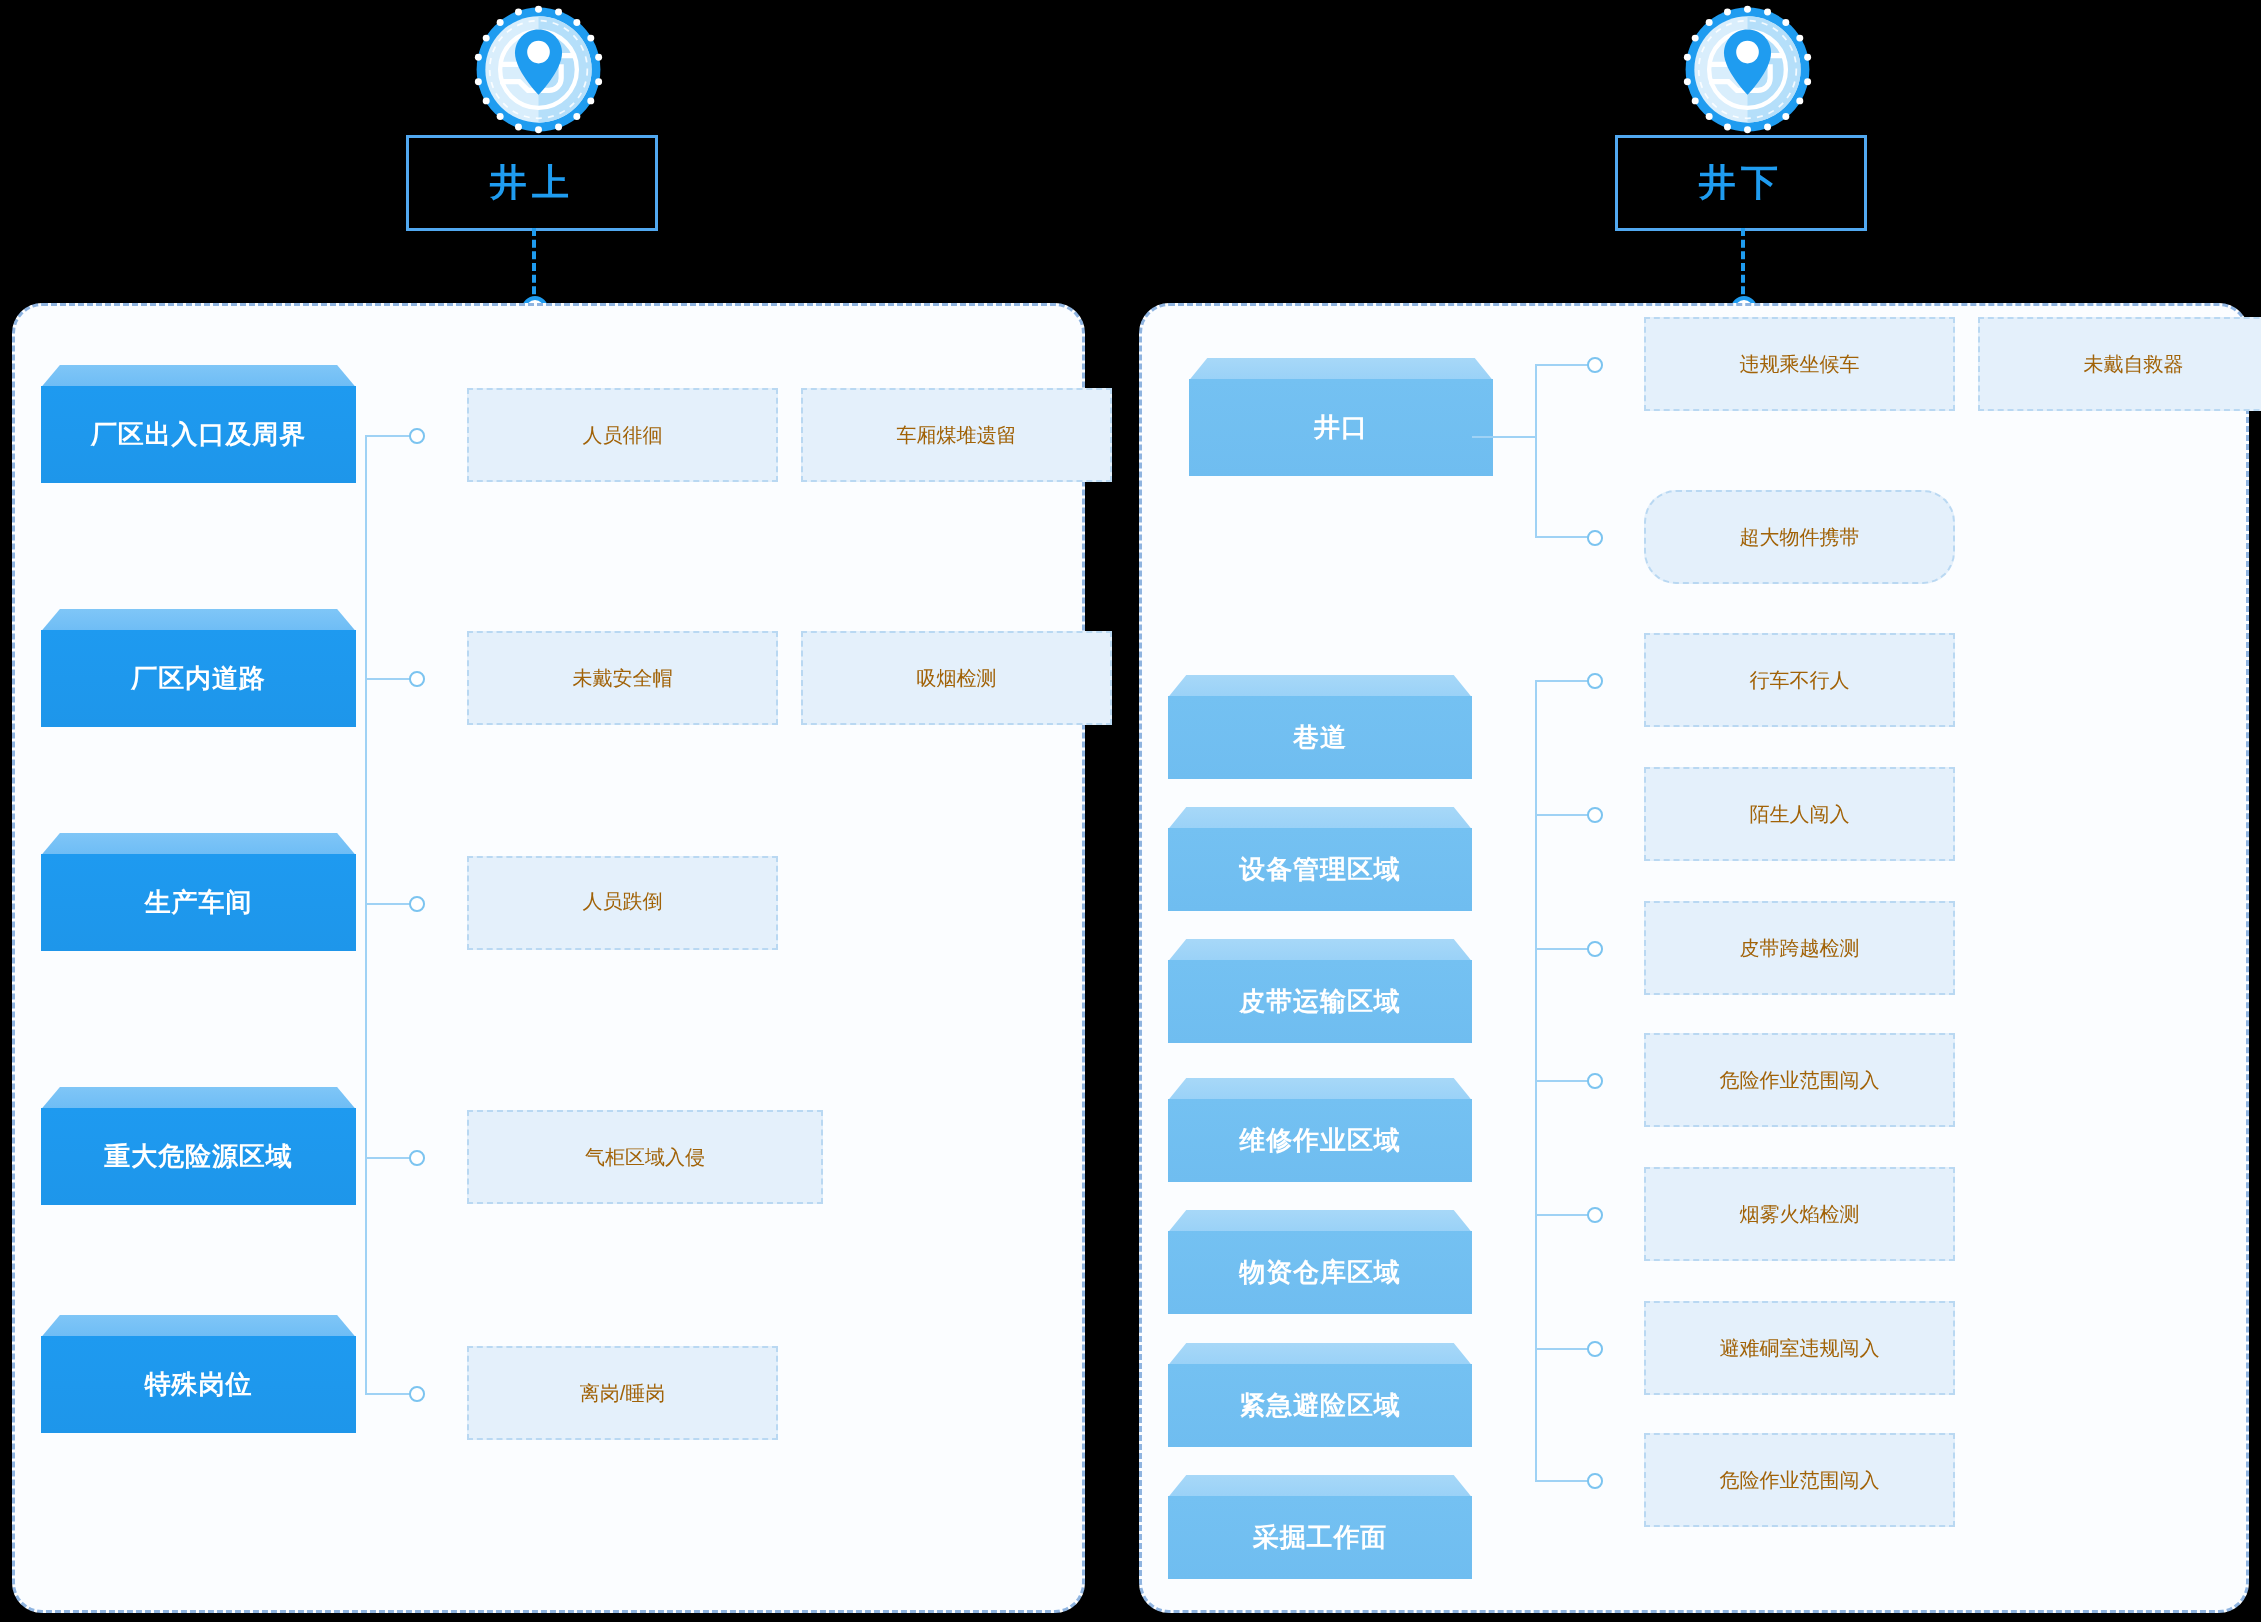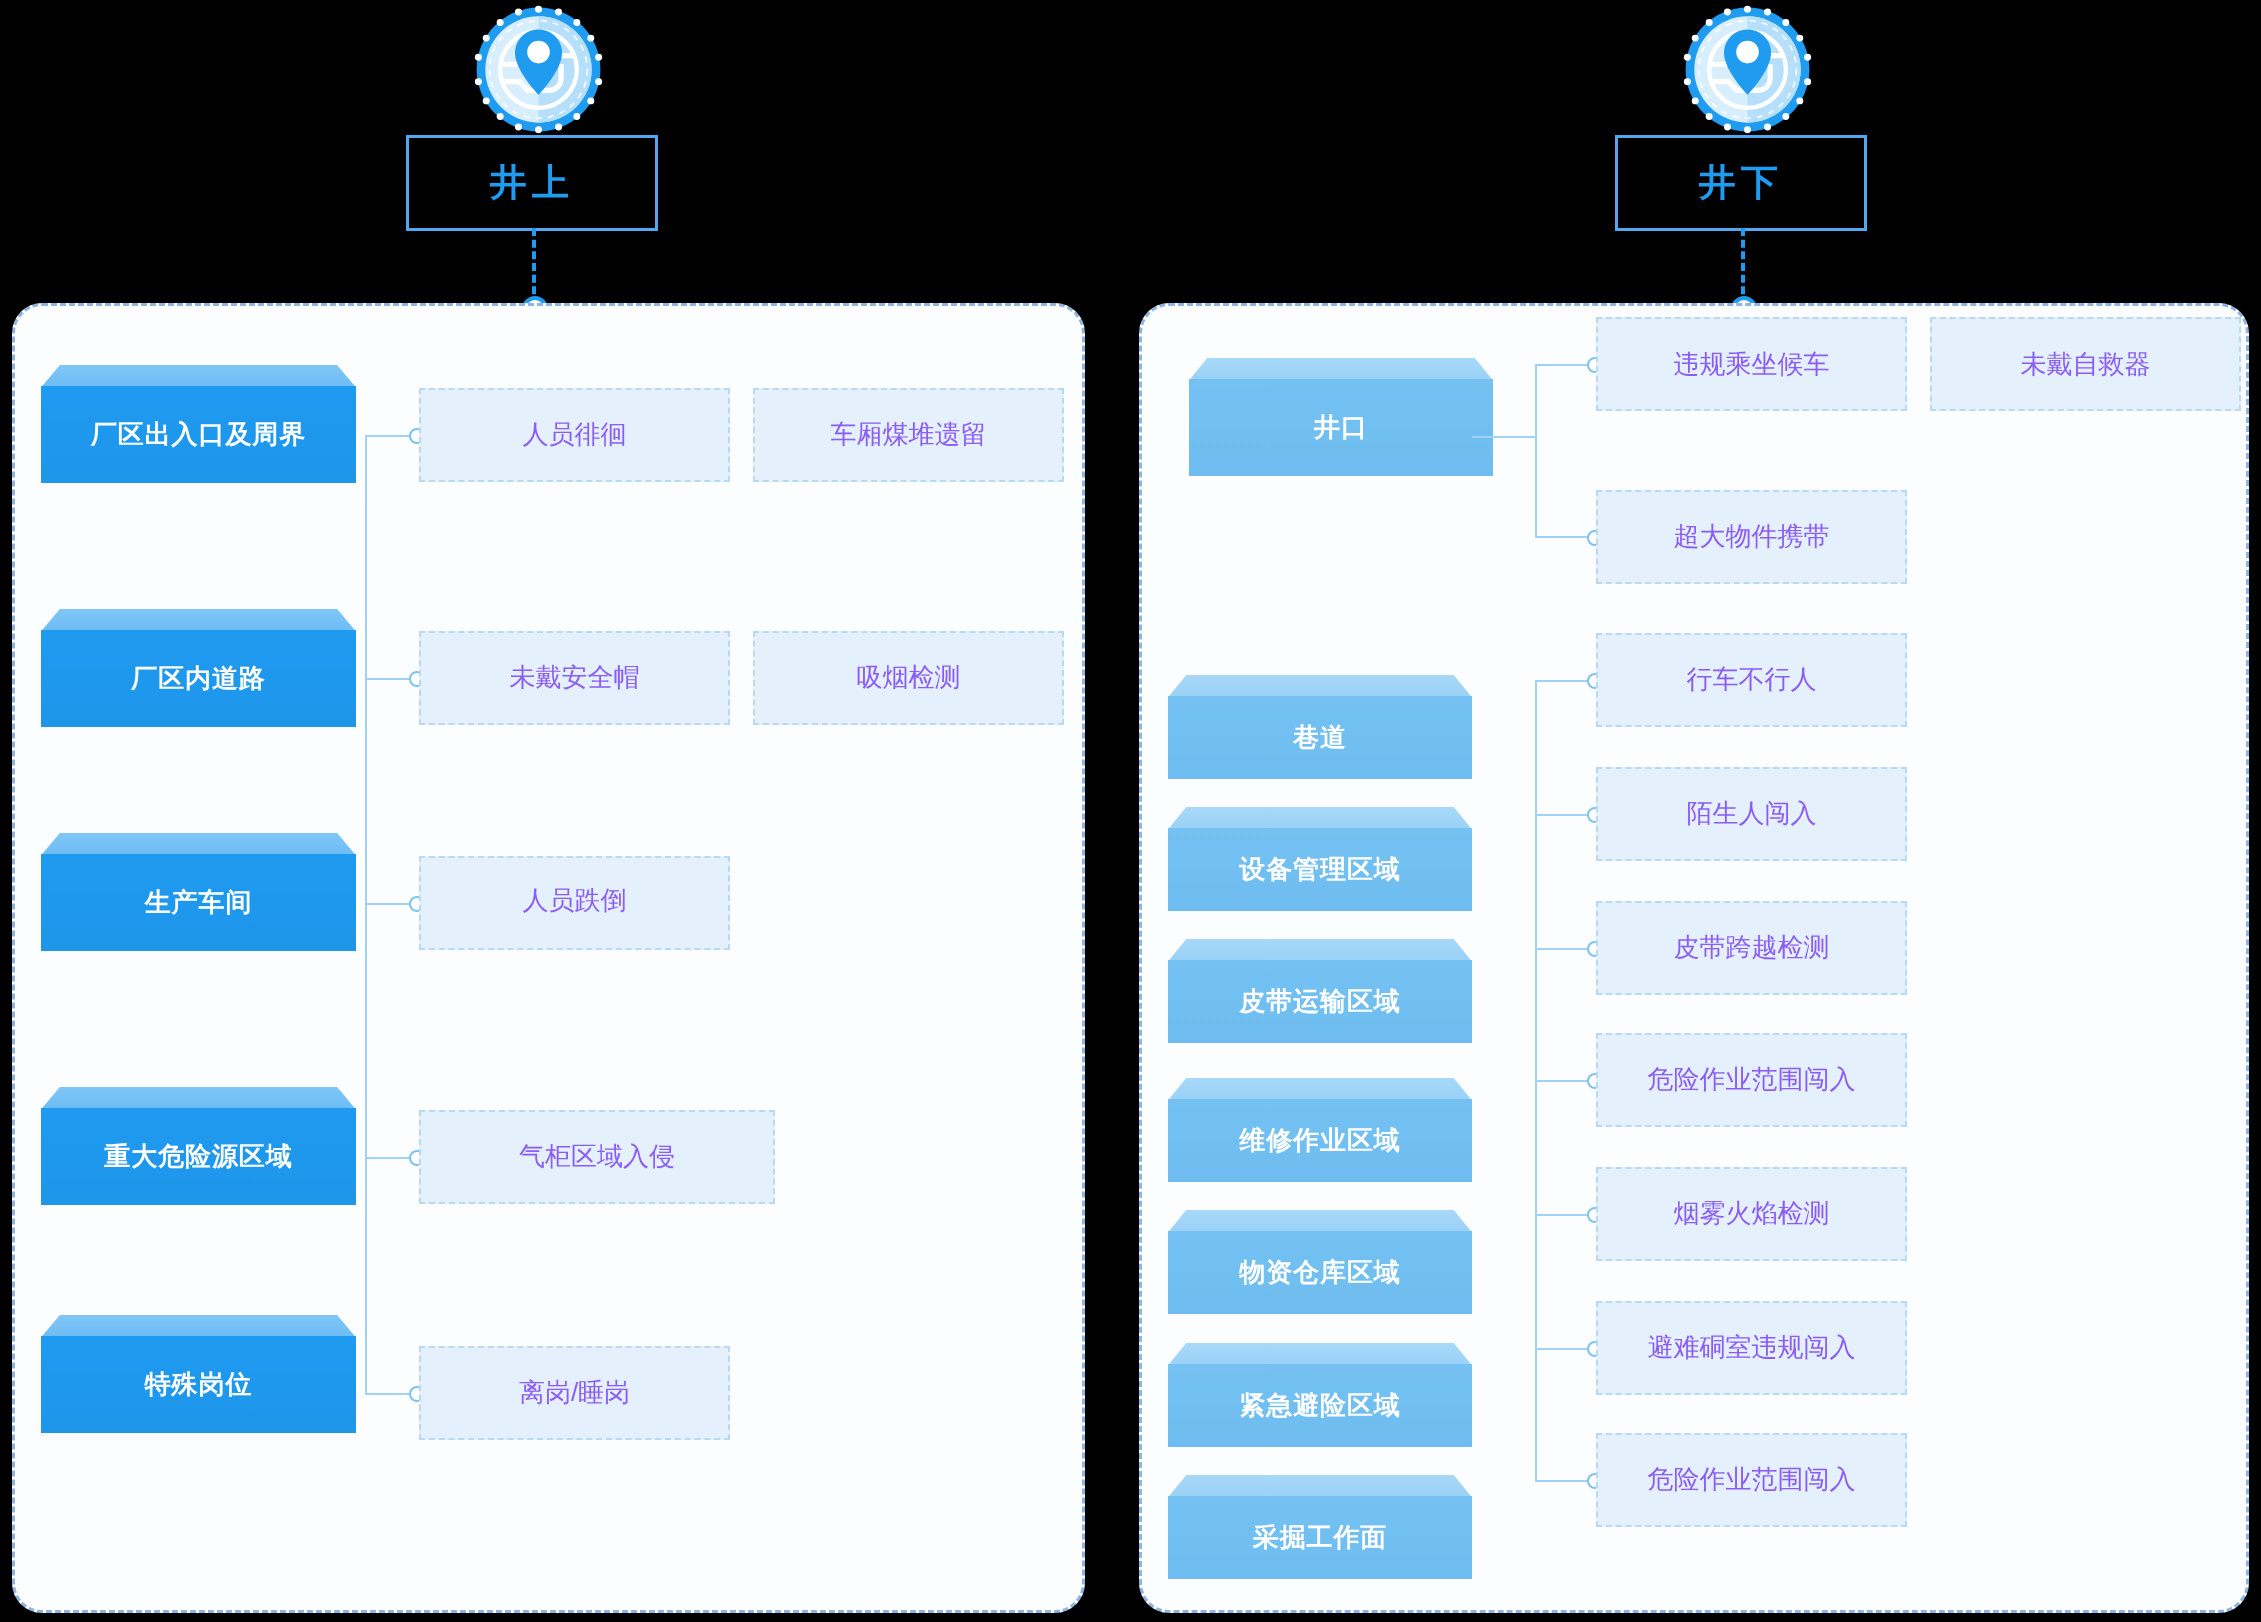--- a/index.html
+++ b/index.html
@@ -65,24 +65,25 @@
   .area.light .lid  { background: linear-gradient(180deg,#a7d8f8 0%, #99d1f7 100%);
                       clip-path: polygon(6% 0%, 94% 0%, 100% 100%, 0% 100%); }
   .area.light .body { background: linear-gradient(180deg,#74c1f2 0%, #6fbdf0 100%); }
 
   
   .item {
     position: absolute;
     background: #e4f0fb;
     border: 2.6px dashed #b9d8f2;
     display: flex; align-items: center; justify-content: center;
-    color: #8b5cf6;
-    font-size: 26px;
+    color: #a16207;
+    font-size: 20px;
     text-align: center;
     line-height: 1.2;
+    margin-left: 48px;
   }
 
   
   .trunk { position: absolute; width: 0; border-left: 2.6px solid #9fd2f5; }
   .stub  { position: absolute; height: 0; border-top: 2.6px solid #9fd2f5; }
   .dot {
     position: absolute; width: 15.7px; height: 15.7px;
     border: 2.6px solid #7cc4f0; background: #ffffff; border-radius: 50%;
   }
 </style>
@@ -258,21 +259,21 @@
     <div class="dot" style="left:445px; top:51px;"></div>
     <div class="stub" style="left:393px; top:230px; width:59px;"></div>
     <div class="dot" style="left:445px; top:224px;"></div>
 
     <div class="item" style="left:454px; top:11.3px; width:311px; height:94px;">
       <span>违规乘坐候车</span>
     </div>
     <div class="item" style="left:788px; top:11.3px; width:311px; height:94px;">
       <span>未戴自救器</span>
     </div>
-    <div class="item" style="left:454px; top:184px; width:311px; height:94px;">
+    <div class="item" style="left:454px; top:184px; width:311px; height:94px;border-radius:32px;">
       <span>超大物件携带</span>
     </div>
 
     <div class="trunk" style="left:393px; top:374px; height:626px;"></div>
 
     <div class="area light" style="left:26px; top:369px; width:304px; height:104px;">
       <div class="lid"></div>
       <div class="body" style="height:83px;">
         <span>巷道</span>
       </div>

